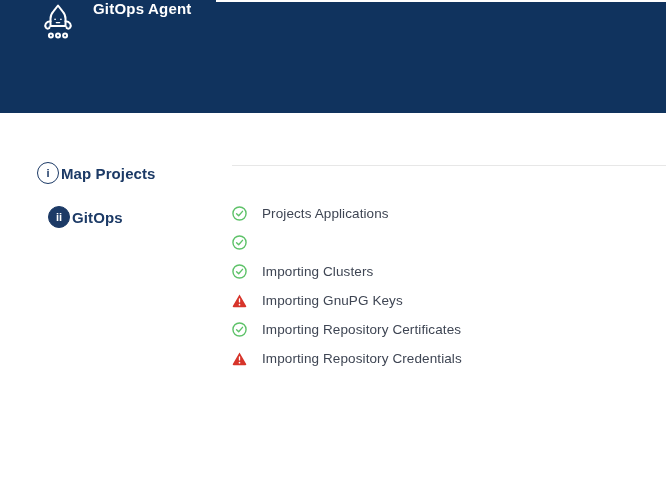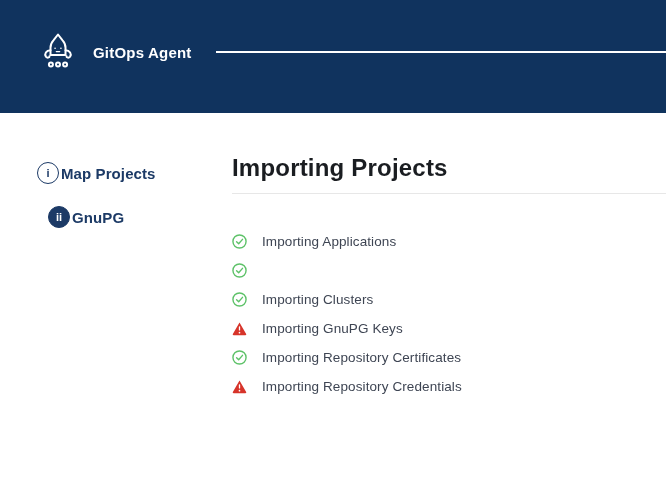--- a/index.html
+++ b/index.html
@@ -17,21 +17,20 @@
     --heading: #1a1d21;
     --item-text: #3e4553;
     --divider: #e7e7e7;
   }
 
   
   .app-header {
     height: 113px;
     background: var(--header-bg);
     display: flex;
-    align-items: center;
     padding: 0 0 9px 38px;
   }
   .logo-wrap {
     width: 40px; height: 46px;
     display: flex; align-items: center; justify-content: center;
     flex: 0 0 auto;
   }
   .app-title {
     color: #ffffff;
     font-size: 15px;
@@ -161,37 +160,36 @@
 
   <nav class="sidebar">
     <div id="steps-container">
   <div class="step inactive">
     <span class="step-circle">i</span>
     <span class="step-label">Map Projects</span>
   </div>
 
   <div class="step active">
     <span class="step-circle">ii</span>
-    <span class="step-label">GnuPG</span>
+    <span class="step-label">GitOps</span>
   </div>
 </div>
   </nav>
 
   <main class="main">
-    <h1 class="page-title">Importing Projects</h1>
     <hr class="title-rule">
     <div class="status-list" id="status-list">
   <div class="status-row">
     <span class="status-icon">
             <svg viewBox="0 0 16 16" width="15" height="15">
               <circle cx="8" cy="8" r="7" fill="none" stroke="#5ec269" stroke-width="1.5"></circle>
               <path d="M4.9 8.3 L7.1 10.4 L11.2 5.7" fill="none" stroke="#5ec269" stroke-width="1.5" stroke-linecap="round" stroke-linejoin="round"></path>
             </svg>
           </span>
-    <span class="status-label">Importing Applications</span>
+    <span class="status-label">Projects Applications</span>
   </div>
 
   <div class="status-row">
     <span class="status-icon">
             <svg viewBox="0 0 16 16" width="15" height="15">
               <circle cx="8" cy="8" r="7" fill="none" stroke="#5ec269" stroke-width="1.5"></circle>
               <path d="M4.9 8.3 L7.1 10.4 L11.2 5.7" fill="none" stroke="#5ec269" stroke-width="1.5" stroke-linecap="round" stroke-linejoin="round"></path>
             </svg>
           </span>
   </div>

